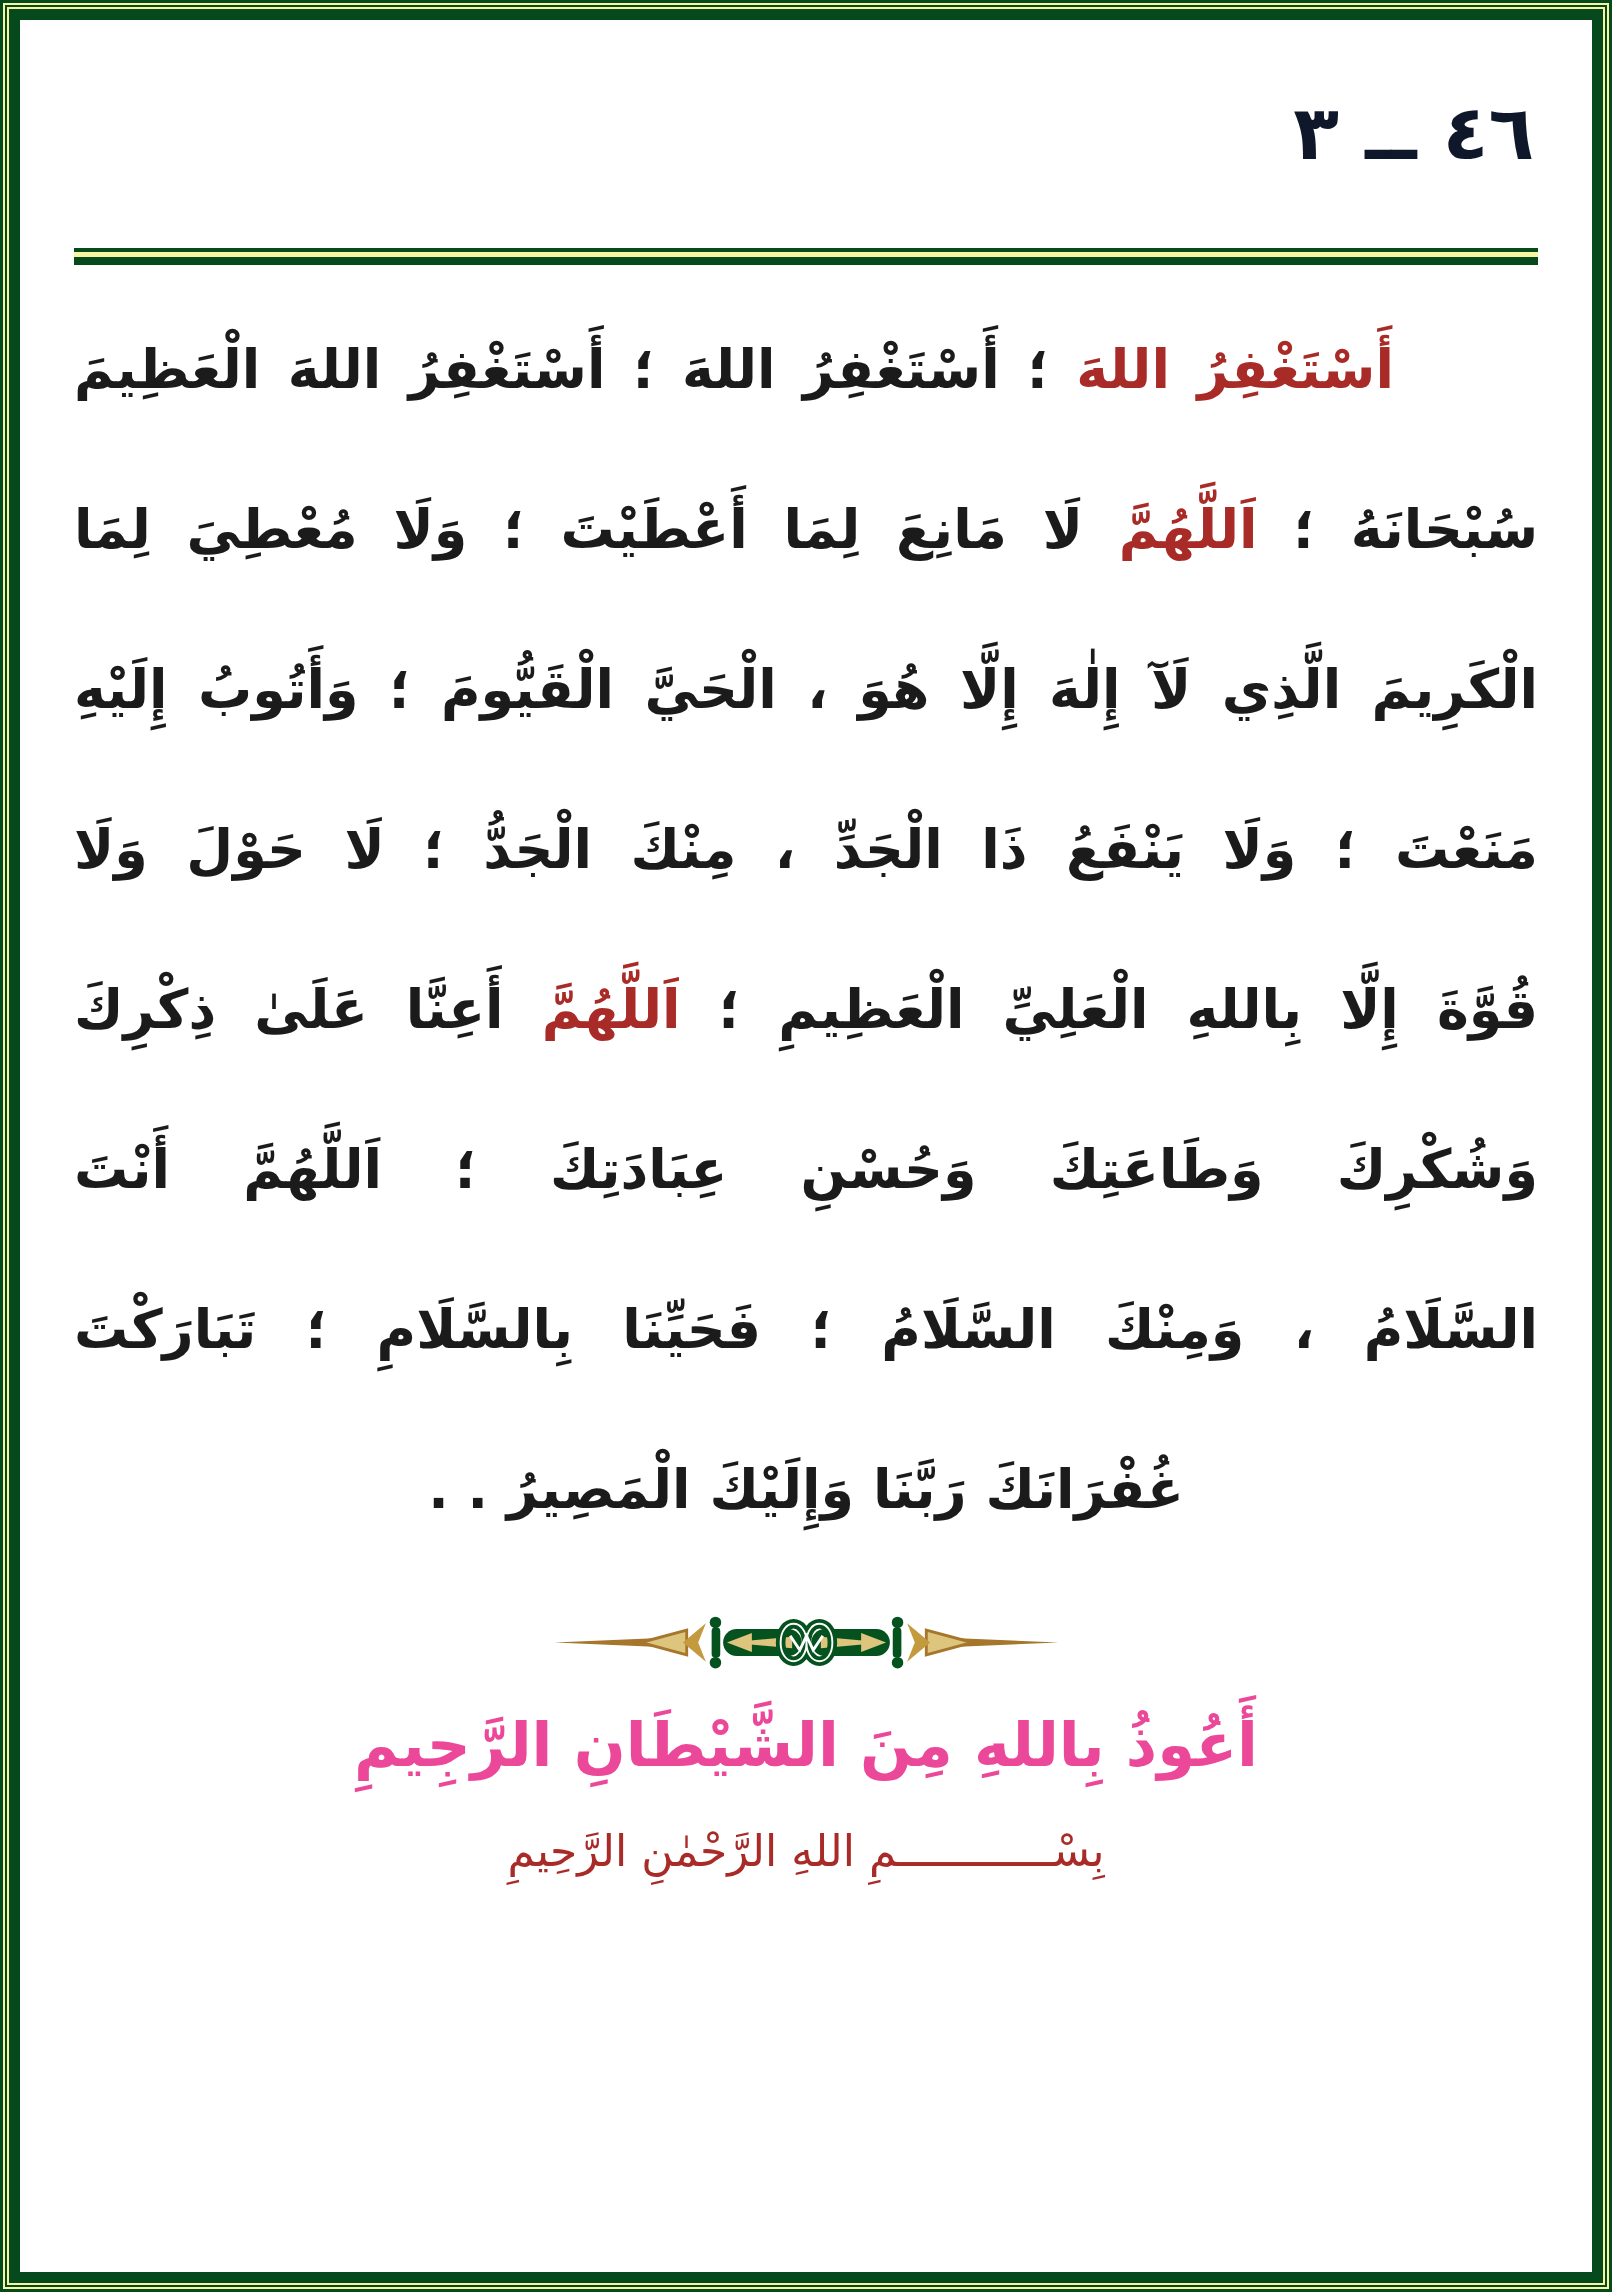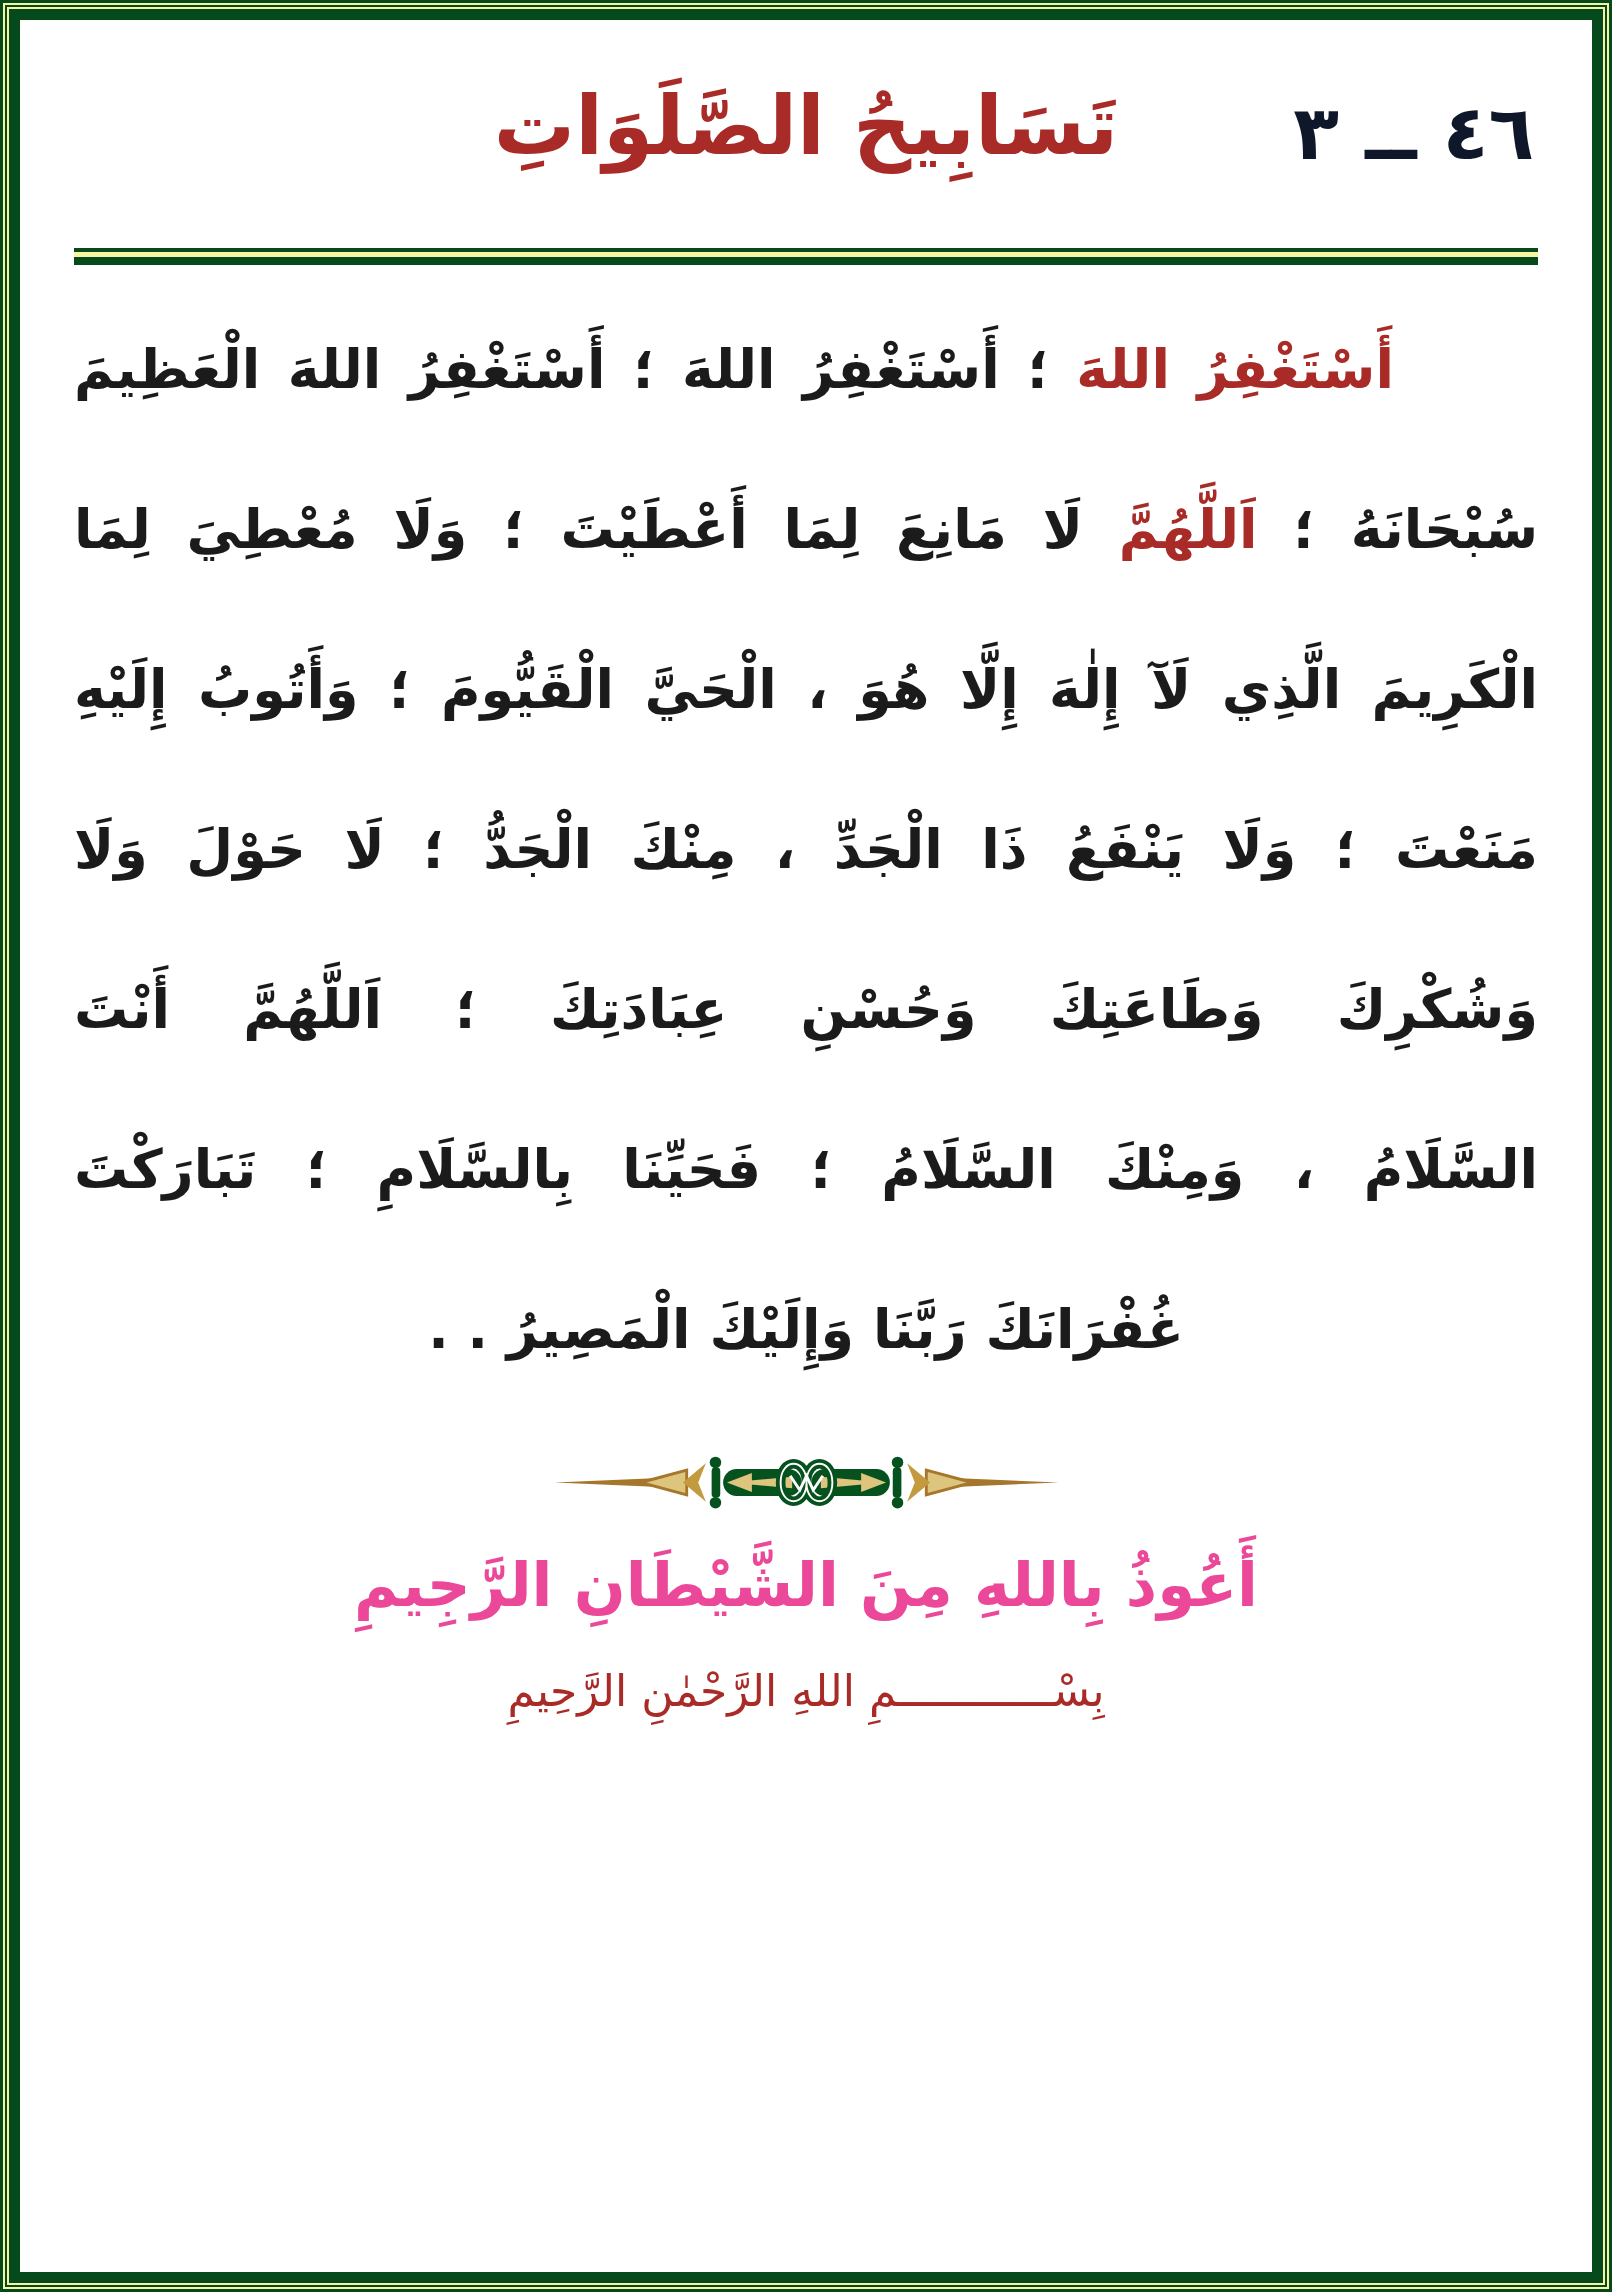--- a/index.html
+++ b/index.html
@@ -54,31 +54,31 @@
 
 <div class="page">
   <div class="f f1">
     <div class="f f2">
       <div class="f f3">
         <div class="f f4">
           <div class="f f5">
             <div class="content">
 
               <div class="header">
-                <div class="title">تَسَابِيحُ الصَّلَوَاتِ</div>
                 <div class="page-num">٤٦ ــ ٣</div>
               </div>
 
               <div class="separator"></div>
 
               <div class="body-text">
                   <div class="line first"><span class="red">أَسْتَغْفِرُ اللهَ</span><span> ؛ أَسْتَغْفِرُ اللهَ ؛ أَسْتَغْفِرُ اللهَ الْعَظِيمَ</span></div>
                   <div class="line"><span>سُبْحَانَهُ ؛ </span><span class="red">اَللَّهُمَّ</span><span> لَا مَانِعَ لِمَا أَعْطَيْتَ ؛ وَلَا مُعْطِيَ لِمَا</span></div>
                   <div class="line"><span>الْكَرِيمَ الَّذِي لَآ إِلٰهَ إِلَّا هُوَ ، الْحَيَّ الْقَيُّومَ ؛ وَأَتُوبُ إِلَيْهِ</span></div>
                   <div class="line"><span>مَنَعْتَ ؛ وَلَا يَنْفَعُ ذَا الْجَدِّ ، مِنْكَ الْجَدُّ ؛ لَا حَوْلَ وَلَا</span></div>
+                  <div class="line"><span>قُوَّةَ إِلَّا بِاللهِ الْعَلِيِّ الْعَظِيمِ ؛ </span><span class="red">اَللَّهُمَّ</span><span> أَعِنَّا عَلَىٰ ذِكْرِكَ</span></div>
                   <div class="line"><span>وَشُكْرِكَ وَطَاعَتِكَ وَحُسْنِ عِبَادَتِكَ ؛ اَللَّهُمَّ أَنْتَ</span></div>
                   <div class="line"><span>السَّلَامُ ، وَمِنْكَ السَّلَامُ ؛ فَحَيِّنَا بِالسَّلَامِ ؛ تَبَارَكْتَ</span></div>
                   <div class="line last"><span>غُفْرَانَكَ رَبَّنَا وَإِلَيْكَ الْمَصِيرُ . .</span></div>
                 </div>
 
               <div class="ornament-wrap">
                 <svg width="509" height="69" viewBox="0 0 530 72" aria-hidden="true">
                   <g>
 
                     <polygon points="2,36 118,31 118,41" fill="#a5762b"></polygon>

